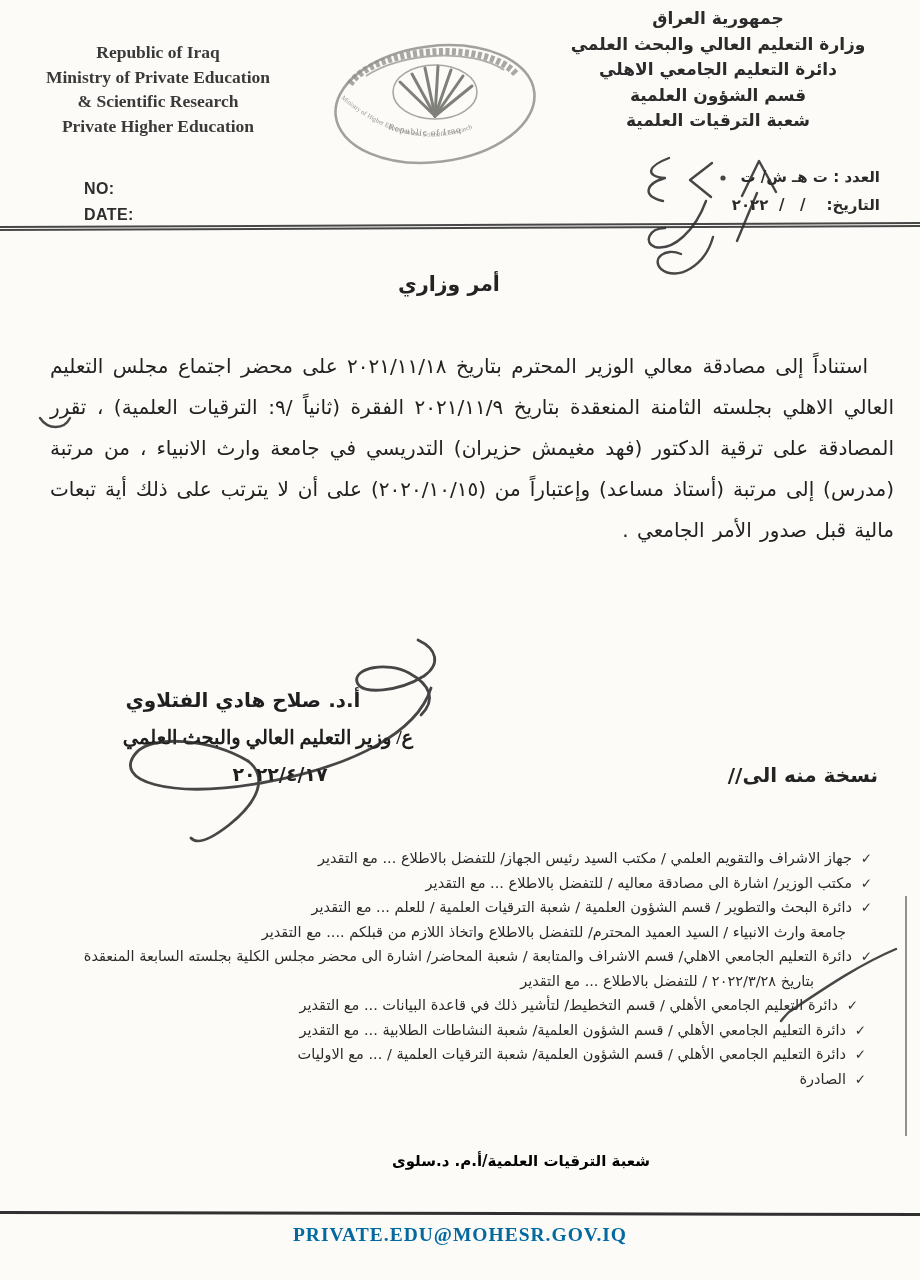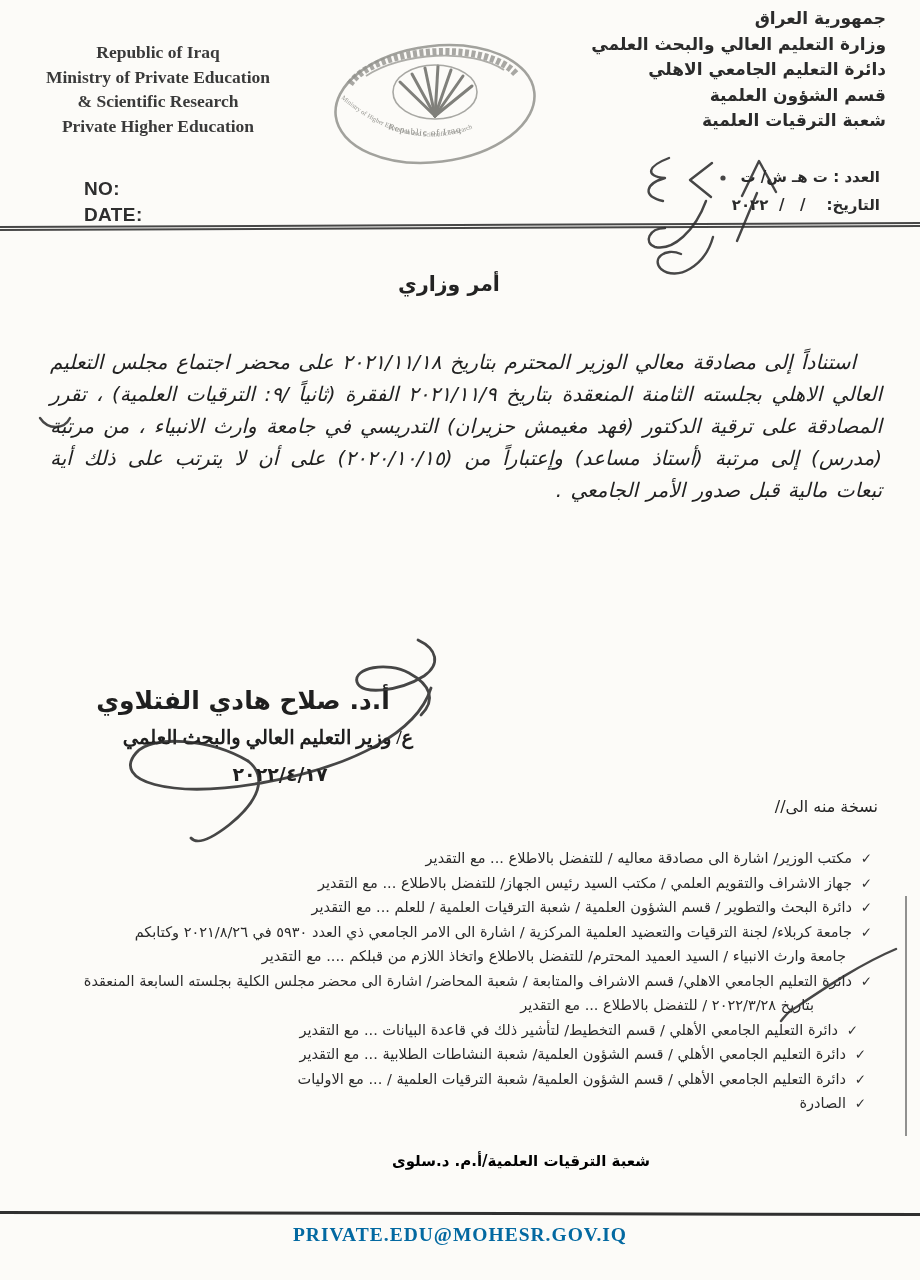--- a/index.html
+++ b/index.html
@@ -6,45 +6,45 @@
   .page{position:relative;width:920px;height:1280px;background:#fcfbf8;overflow:hidden;
         font-family:"DejaVu Sans",sans-serif;color:#262626;}
   .abs{position:absolute;}
 
   
   .lh-en{left:28px;top:40px;width:260px;text-align:center;
          font-family:"Liberation Serif",serif;font-size:17.5px;line-height:24.5px;
          font-weight:600;color:#3a3a3a;}
 
   
-  .lh-ar{right:34px;top:6px;width:336px;direction:rtl;
+  .lh-ar{right:34px;top:6px;width:336px;text-align:center;direction:rtl;
          font-size:17px;line-height:25.5px;font-weight:bold;color:#2b2b2b;}
 
   
   .ref-ar{right:40px;direction:rtl;font-weight:bold;font-size:15px;color:#2b2b2b;white-space:pre;}
   .no-date{left:84px;font-family:"Liberation Sans",sans-serif;font-weight:bold;
-           font-size:19px;letter-spacing:.4px;color:#2e2e2e;line-height:26px;}
+           font-size:16px;letter-spacing:.4px;color:#2e2e2e;line-height:26px;}
 
   .rule-top{left:0;right:0;top:224px;height:0;border-top:5px double #474747;transform:rotate(-0.25deg);}
   .rule-bottom{left:0;right:0;top:1212px;height:0;border-top:3px solid #303030;transform:rotate(0.12deg);}
 
   .title{left:0;right:22px;top:272px;text-align:center;direction:rtl;
          font-size:20.5px;font-weight:bold;color:#232323;}
 
-  .body-par{left:50px;right:38px;top:346px;direction:rtl;text-align:justify;text-align-last:right;
-            font-size:20px;line-height:32px;color:#222;word-spacing:2px;font-style:italic;}
+  .body-par{left:50px;right:26px;top:346px;direction:rtl;text-align:justify;text-align-last:right;
+            font-size:20px;line-height:41px;color:#222;word-spacing:2px;}
   .body-par .indent{display:inline-block;width:26px;}
 
   .sig{left:66px;top:682px;width:404px;direction:rtl;text-align:center;font-weight:bold;
        color:#1f1f1f;line-height:37px;}
-  .sig .s-name{font-size:25px;transform:translateX(-25px);} 
+  .sig .s-name{font-size:20px;transform:translateX(-25px);} 
   .sig .s-title{font-size:19.5px;font-family:Liberation Serif, serif;}
   .sig .s-date{font-size:19px;letter-spacing:2px;transform:translateX(12px);}
 
-  .copies-head{right:42px;top:797px;direction:rtl;font-weight:normal;font-size:16px;color:#242424;}
+  .copies-head{right:42px;top:763px;direction:rtl;font-weight:bold;font-size:20px;color:#242424;}
 
   .copies{right:48px;left:14px;top:846px;direction:rtl;font-size:14.5px;color:#2a2a2a;}
   .copy-row{white-space:nowrap;line-height:24.5px;height:24.5px;overflow:hidden;}
   .copy-row .mk{display:inline-block;width:20px;font-size:13.5px;color:#333;}
   .copy-row.r-indent{padding-right:58px;}
   .copy-row.r-in1{padding-right:14px;}
   .copy-row.r-in2{padding-right:6px;}
 
   .foot-note{left:382px;top:1152px;width:268px;direction:rtl;font-weight:bold;
              font-size:15px;color:#000000;}
@@ -119,24 +119,23 @@
 
   <div class="abs sig">
     <div class="s-name">أ.د. صلاح هادي الفتلاوي</div>
     <div class="s-title">ع/ وزير التعليم العالي والبحث العلمي</div>
     <div class="s-date">٢٠٢٢/٤/١٧</div>
   </div>
 
   <div class="abs copies-head">نسخة منه الى//</div>
 
   <div class="abs copies">
+    <div class="copy-row"><span class="mk">✓</span><span>جهاز الاشراف والتقويم العلمي / مكتب السيد رئيس الجهاز/ للتفضل بالاطلاع ... مع التقدير</span></div>
     <div class="copy-row"><span class="mk">✓</span><span>مكتب الوزير/ اشارة الى مصادقة معاليه / للتفضل بالاطلاع ... مع التقدير</span></div>
-    <div class="copy-row"><span class="mk">✓</span><span>جهاز الاشراف والتقويم العلمي / مكتب السيد رئيس الجهاز/ للتفضل بالاطلاع ... مع التقدير</span></div>
     <div class="copy-row"><span class="mk">✓</span><span>دائرة البحث والتطوير / قسم الشؤون العلمية / شعبة الترقيات العلمية / للعلم ... مع التقدير</span></div>
-    <div class="copy-row"><span class="mk">✓</span><span>جامعة كربلاء/ لجنة الترقيات والتعضيد العلمية المركزية / اشارة الى الامر الجامعي  ذي العدد ٥٩٣٠  في ٢٠٢١/٨/٢٦ وكتابكم</span></div>
     <div class="copy-row r-in2"><span class="mk"></span><span>جامعة وارث الانبياء / السيد العميد المحترم/ للتفضل بالاطلاع واتخاذ اللازم من قبلكم .... مع التقدير</span></div>
     <div class="copy-row"><span class="mk">✓</span><span>دائرة التعليم الجامعي الاهلي/ قسم الاشراف والمتابعة / شعبة المحاضر/ اشارة الى محضر  مجلس الكلية بجلسته السابعة المنعقدة</span></div>
     <div class="copy-row r-indent"><span>بتاريخ ٢٠٢٢/٣/٢٨ / للتفضل بالاطلاع ... مع التقدير</span></div>
     <div class="copy-row r-in1"><span class="mk">✓</span><span>دائرة التعليم الجامعي الأهلي / قسم التخطيط/ لتأشير ذلك في قاعدة البيانات ... مع التقدير</span></div>
     <div class="copy-row r-in2"><span class="mk">✓</span><span>دائرة التعليم الجامعي الأهلي / قسم الشؤون العلمية/ شعبة النشاطات الطلابية ... مع التقدير</span></div>
     <div class="copy-row r-in2"><span class="mk">✓</span><span>دائرة التعليم الجامعي الأهلي / قسم الشؤون العلمية/ شعبة الترقيات العلمية / ... مع الاوليات</span></div>
     <div class="copy-row r-in2"><span class="mk">✓</span><span>الصادرة</span></div>
   </div>
 
   <div class="abs foot-note">شعبة الترقيات العلمية/أ.م. د.سلوى</div>

